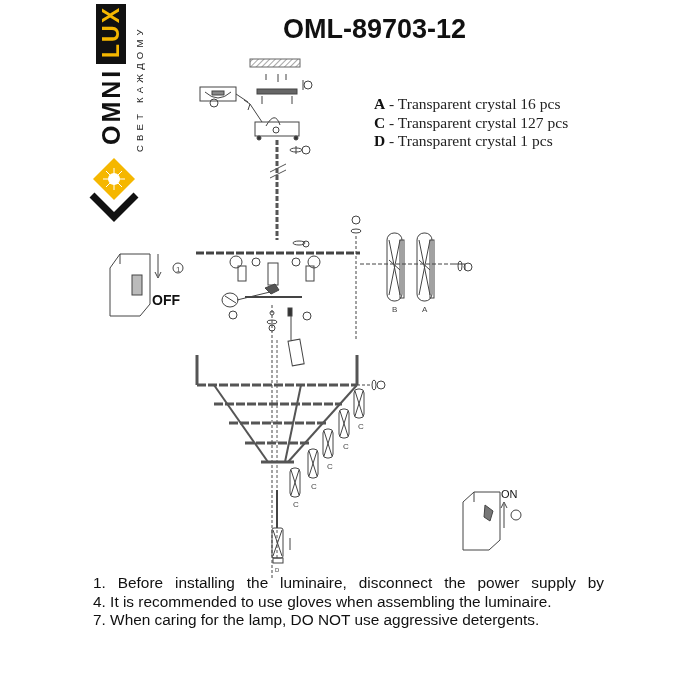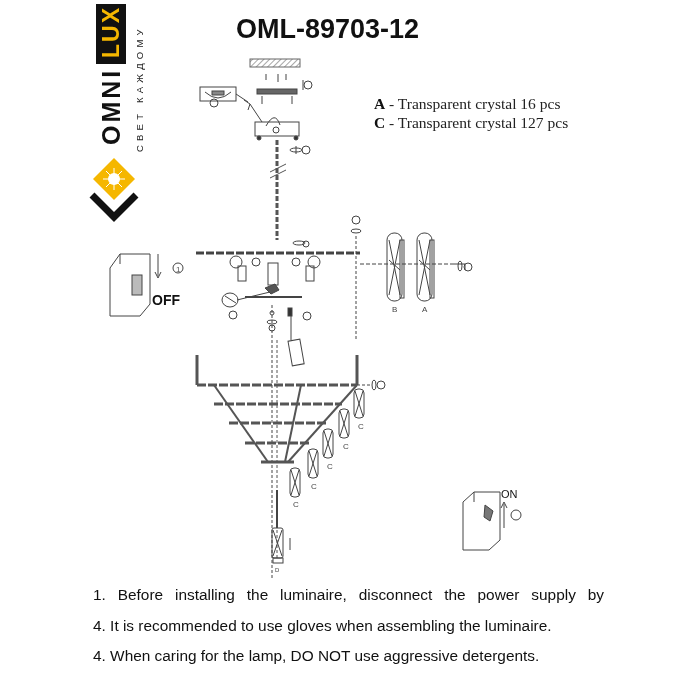--- a/index.html
+++ b/index.html
@@ -1,24 +1,24 @@
 <!DOCTYPE html>
 <html><head>
 <meta charset="utf-8">
 <style>
   html, body { margin:0; padding:0; background:#ffffff; }
   body { width:700px; height:700px; position:relative; overflow:hidden; font-family:"Liberation Sans", sans-serif; color:#111; }
   .abs { position:absolute; }
   #logo { left:88px; top:2px; width:62px; height:232px; }
-  #title { left:236px; top:14px; width:230px; font-size:27px; font-weight:bold; letter-spacing:0px; color:#111; text-align:left; }
+  #title { left:236px; top:14px; width:230px; font-size:27px; font-weight:bold; letter-spacing:0px; color:#111; text-align:right; }
   #legend { left:374px; top:95px; font-size:15.5px; line-height:18.5px; color:#222;font-family:Liberation Serif, serif; }
   #legend .row b { font-weight:bold; color:#111; }
   #diagram { left:0; top:0; width:700px; height:580px; }
   #notes { left:93px; top:574px; width:511px; font-size:15.4px; line-height:18.6px; color:#111; }
-  #notes .line { white-space:nowrap;margin-top:12px; }
+  #notes .line { white-space:nowrap; }
   #notes .just { text-align:justify; text-align-last:justify; white-space:normal; }
   svg text { font-family:"Liberation Sans", sans-serif; }
 </style>
 </head>
 <body>
 
 <div id="logo" class="abs">
   <svg width="62" height="232" viewBox="0 0 62 232">
 
     <rect x="8" y="2" width="30" height="60" fill="#111"></rect>
@@ -38,20 +38,21 @@
       <polyline points="4,193 26,215 48,193" fill="none" stroke="#111" stroke-width="7"></polyline>
     </g>
   </svg>
 </div>
 
 <div id="title" class="abs">OML-89703-12</div>
 
 <div id="legend" class="abs">
   <div class="row"><b>A</b><span> - Transparent crystal 16 pcs</span></div>
   <div class="row"><b>C</b><span> - Transparent crystal 127 pcs</span></div>
+  <div class="row"><b>D</b><span> - Transparent crystal 1 pcs</span></div>
 </div>
 
 <div id="diagram" class="abs">
 <svg width="700" height="580" viewBox="0 0 700 580" fill="none" stroke="#444" stroke-width="1">
 
   <g>
     <rect x="250" y="59" width="50" height="8" fill="url(#hatch)" stroke="#666"></rect>
     <defs>
       <pattern id="hatch" width="4" height="4" patternUnits="userSpaceOnUse" patternTransform="rotate(45)">
         <line x1="0" y1="0" x2="0" y2="4" stroke="#888" stroke-width="1.5"></line>
@@ -214,14 +215,14 @@
         <path d="M501 508 L504 502 L507 508"></path>
     <circle cx="516" cy="515" r="5"></circle>
   </g>
   <text x="501" y="498" font-size="11" fill="#111" stroke="none">ON</text>
 </svg>
 </div>
 
 <div id="notes" class="abs">
   <div class="line just">1. Before installing the luminaire, disconnect the power supply by</div>
   <div class="line">4. It is recommended to use gloves when assembling the luminaire.</div>
-  <div class="line">4. When caring for the lamp, DO NOT use aggressive detergents.</div>
+  <div class="line">7. When caring for the lamp, DO NOT use aggressive detergents.</div>
 </div>
 
 </body></html>

